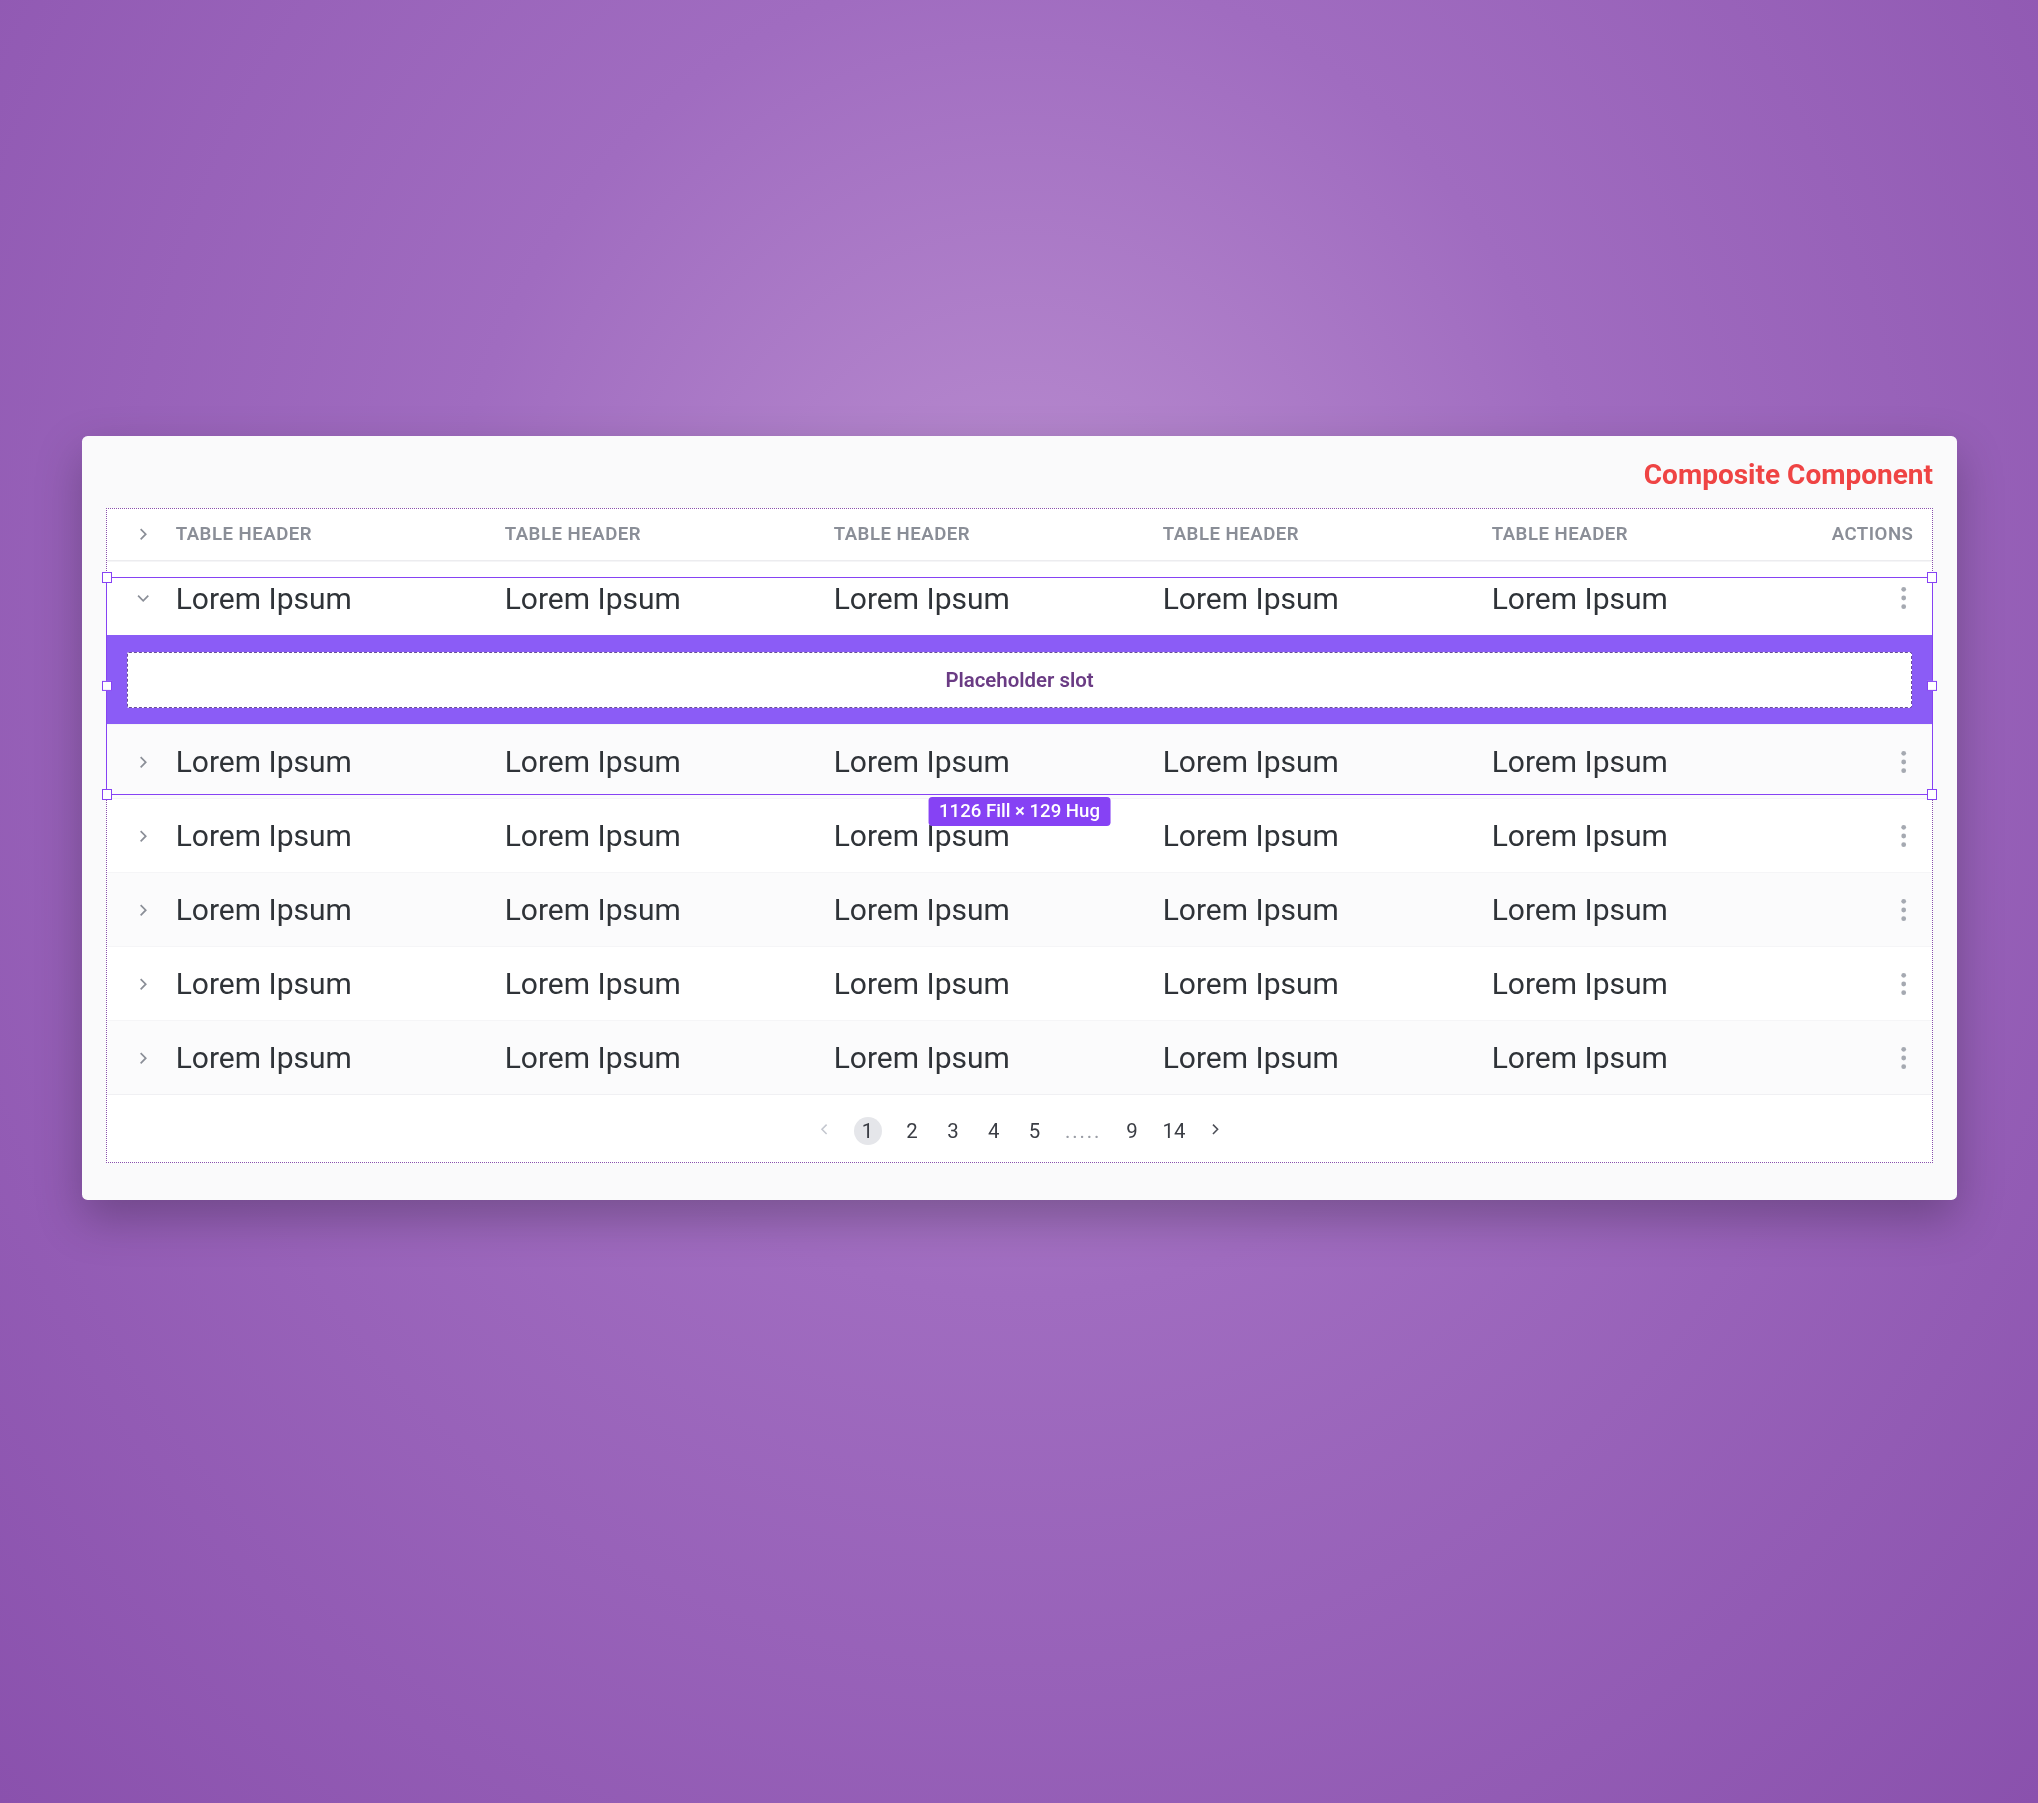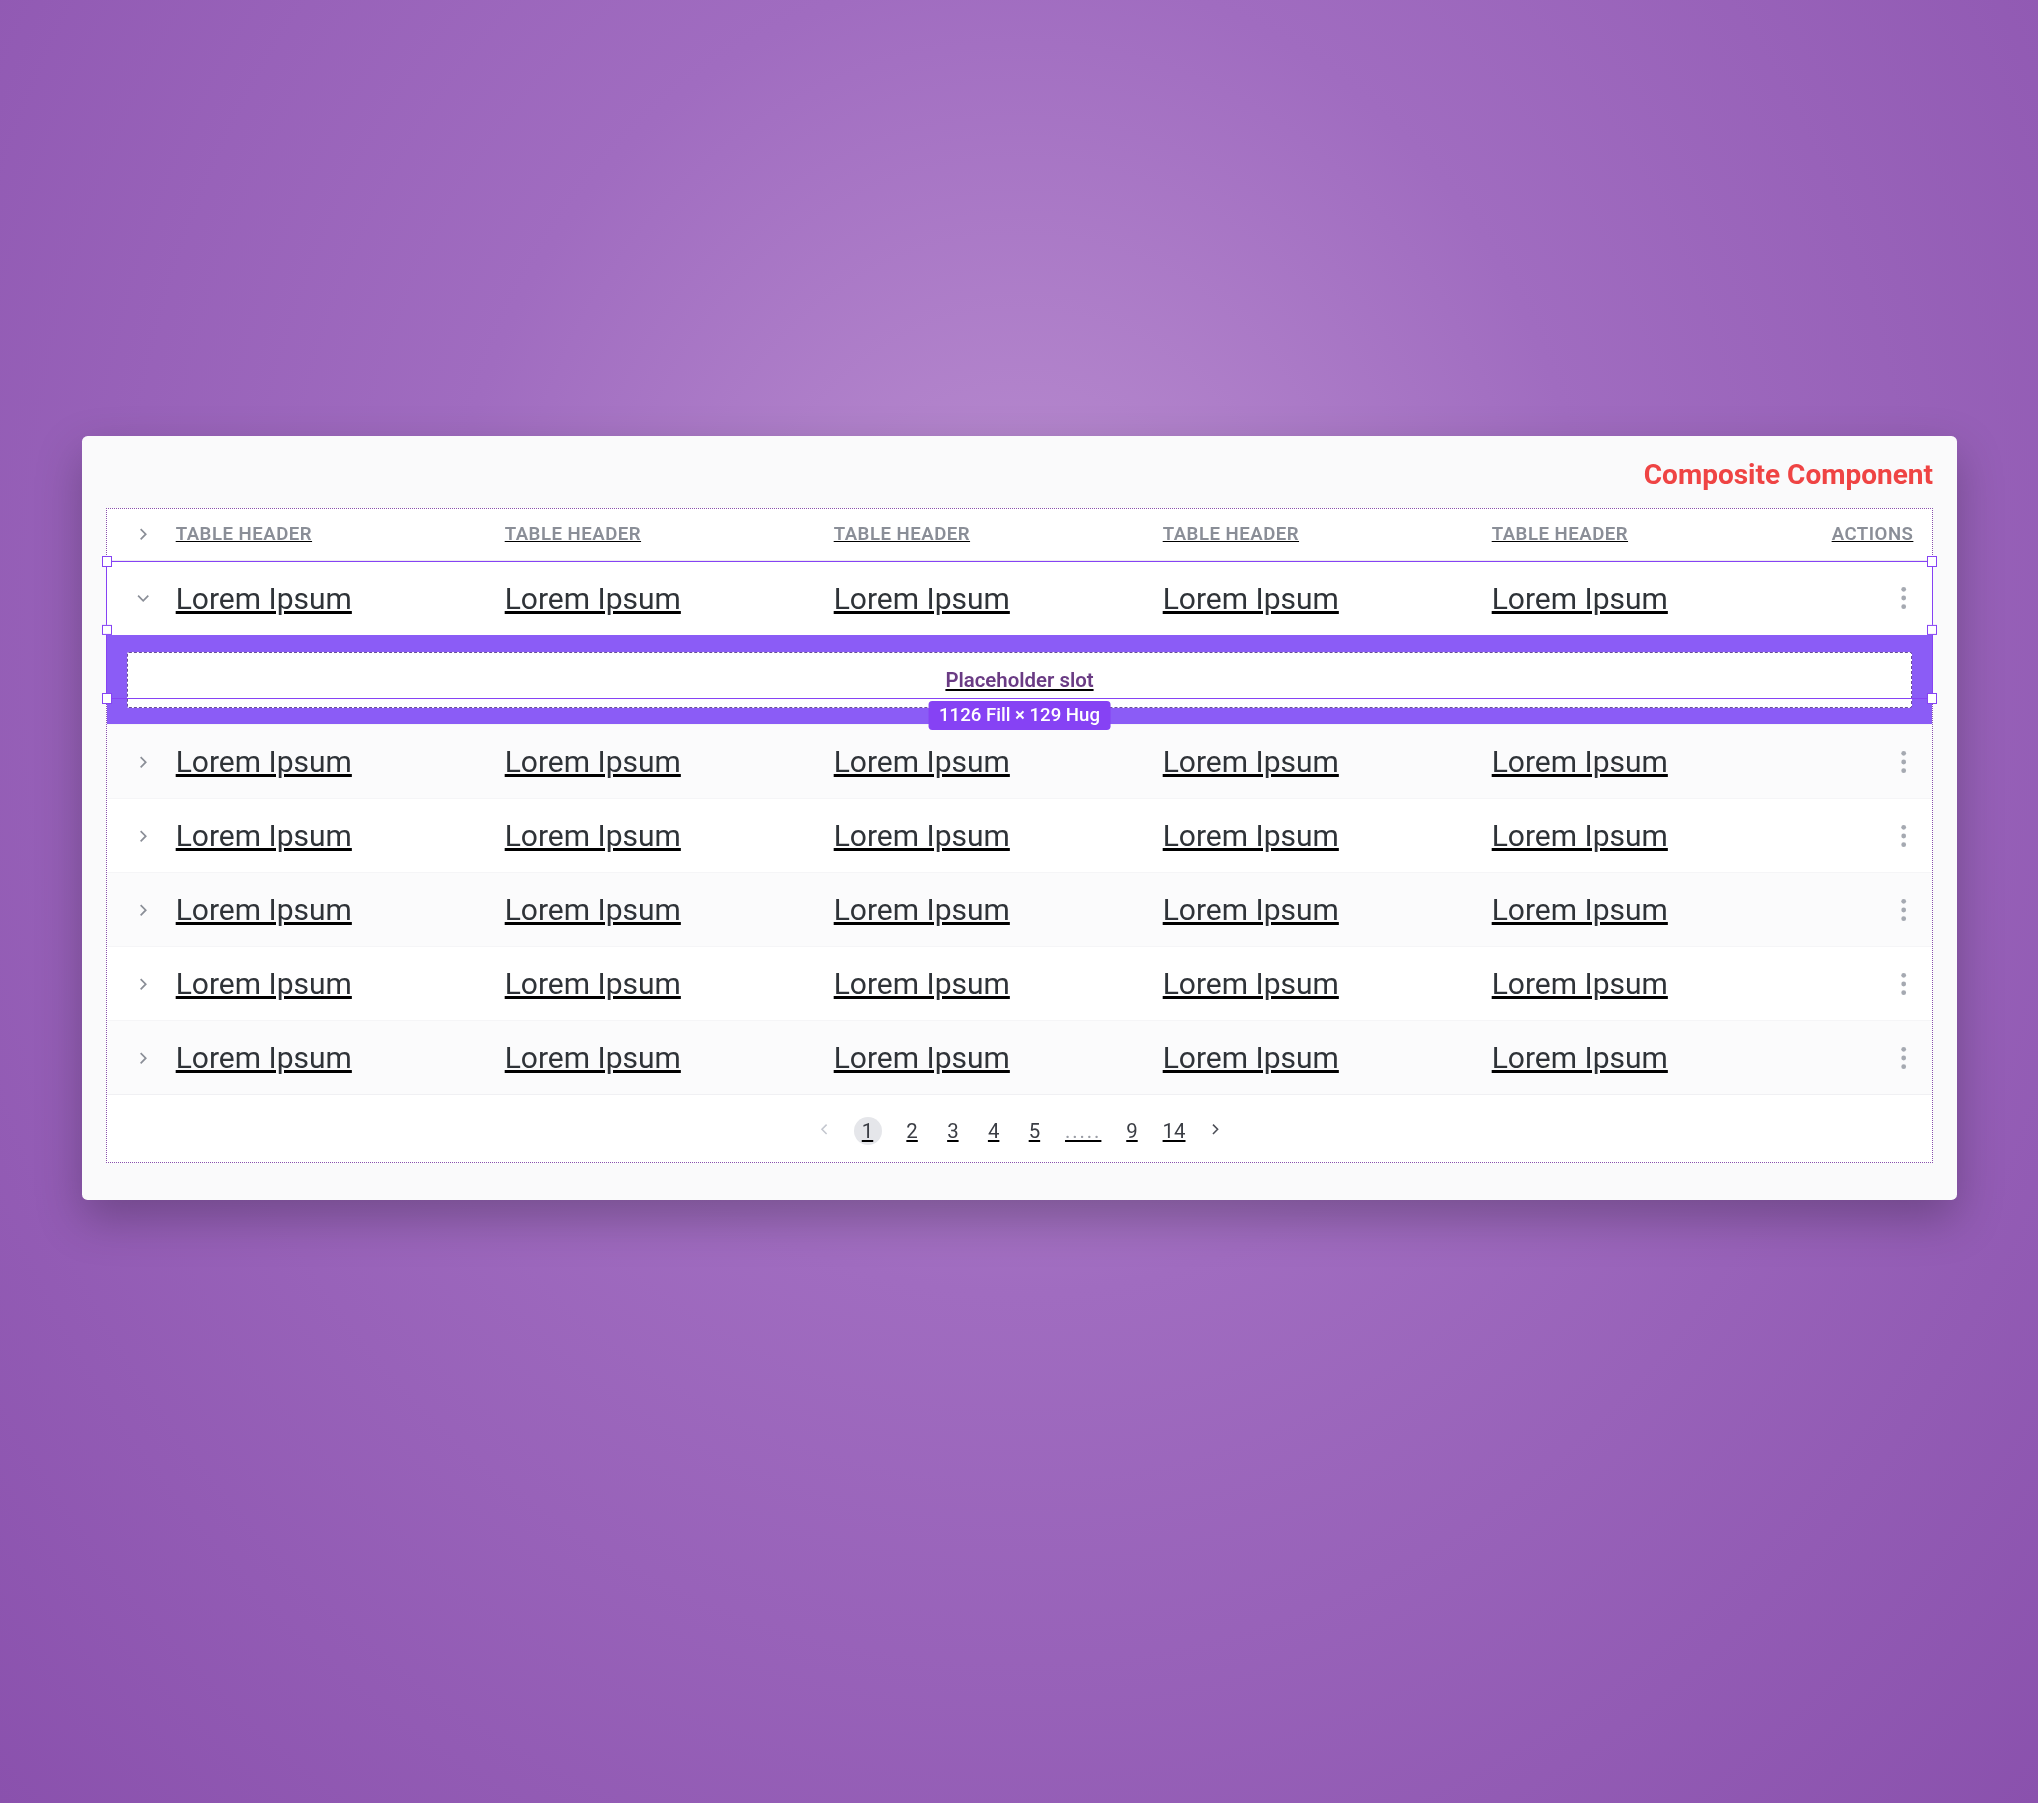--- a/index.html
+++ b/index.html
@@ -24,21 +24,20 @@
     font-weight: 700;
     font-size: 28px;
     padding: 3.7px 0 16.7px 0;
     text-align: right;
   }
 
   .table-wrap {
     border: 1.4px dotted #8a51ad;
     background: #fff;
     position: relative;
-    text-decoration: underline;
   }
 
   
   .row {
     display: grid;
     grid-template-columns: 65px 1fr 1fr 1fr 1fr 1fr 102px;
     align-items: center;
     min-height: 74px;
     padding: 0 9.3px 0 3.7px;
   }
@@ -83,22 +82,22 @@
     color: #6a3b84;
     font-weight: 600;
     font-size: 20.4px;
     border-radius: 1.9px;
   }
 
   
   .selection-overlay {
     position: absolute;
     left: -0.9px; right: -0.9px;
-    top: 52px; 
-    height: 138px; 
+    top: 68px; 
+    height: 218px; 
     border: 1.9px solid #8642f4;
     pointer-events: none;
     padding-left: 22px;
   }
   .sel-handle {
     position: absolute;
     width: 10.2px; height: 10.2px;
     background: #fff;
     border: 1.9px solid #8642f4;
   }

